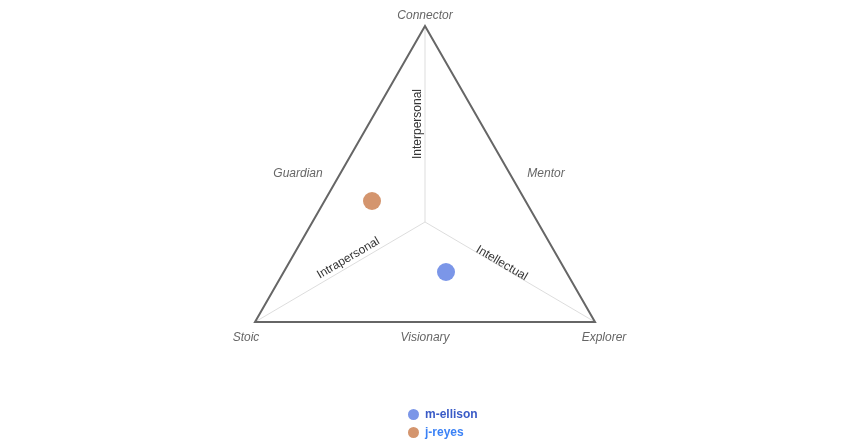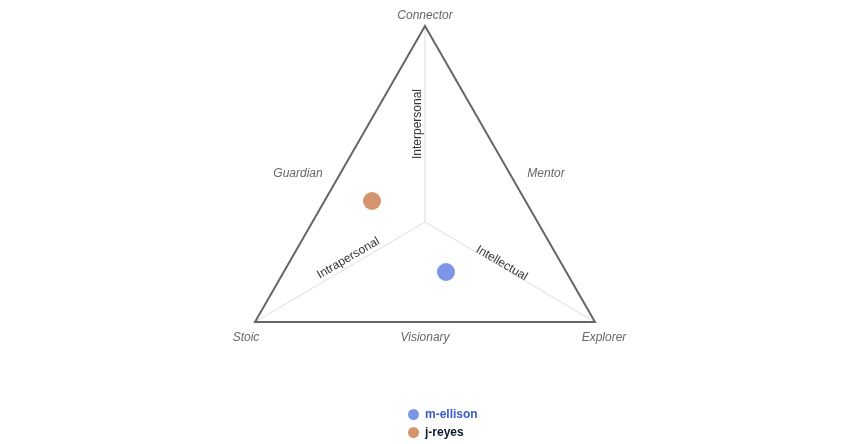--- a/index.html
+++ b/index.html
@@ -38,15 +38,15 @@
   <circle cx="446" cy="272" r="9" fill="#7b96e8"></circle>
 </svg>
 
 <div class="legend">
   <div class="legend-item">
     <span class="dot" style="background:#7b96e8"></span>
     <span style="color:#3a5bc7">m-ellison</span>
   </div>
   <div class="legend-item">
     <span class="dot" style="background:#d4956e"></span>
-    <span style="color:#0f172a">j-reyes</span>
+    <span style="color:#3b82f6">j-reyes</span>
   </div>
 </div>
 
 </body></html>

